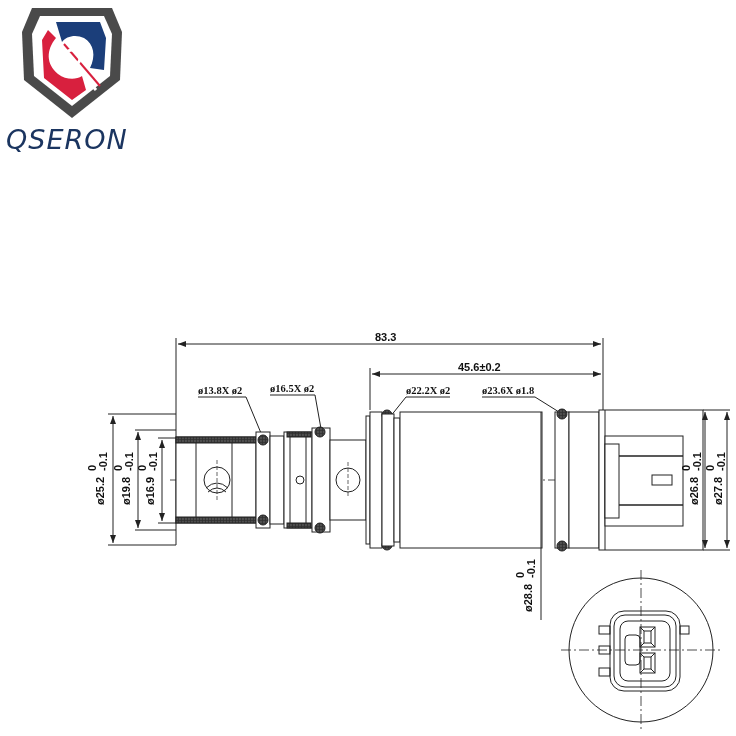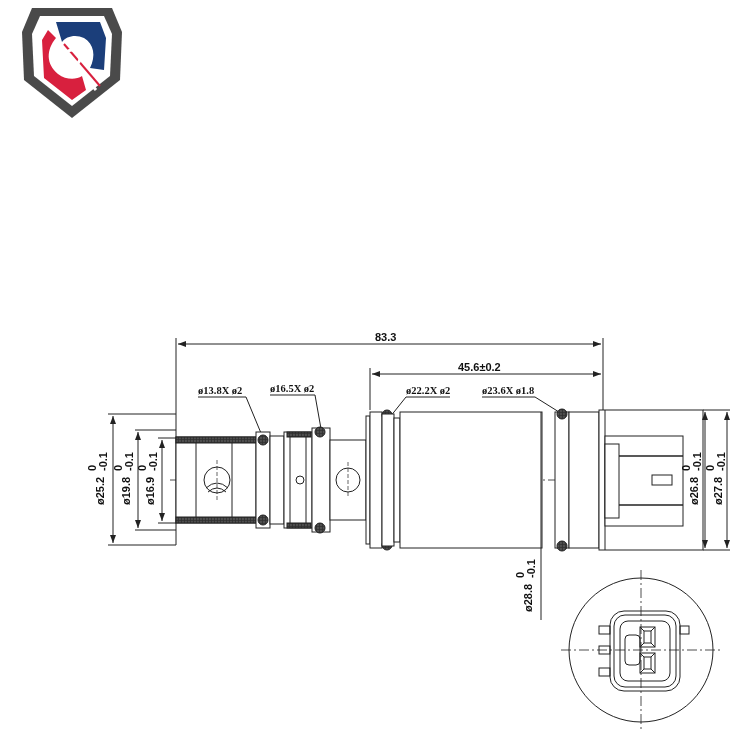--- a/index.html
+++ b/index.html
@@ -22,20 +22,21 @@
     <path d="M40 16 L104 16 L112 34 L110 76 L72 106 L34 76 L32 34 Z" fill="#ffffff"></path>
 
     <path d="M56 22 L100 22 L106 38 L104 70 L90 68 C96 56 94 44 84 38 C76 34 66 36 62 42 Z" fill="#1b3e7a"></path>
 
     <path d="M48 30 L56 38 C46 50 46 64 58 74 C66 80 76 80 82 76 L86 90 L72 100 L44 78 L42 40 Z" fill="#d8203e"></path>
 
     <path d="M60 46 L96 90" stroke="#ffffff" stroke-width="3"></path>
     <path d="M64 44 L100 86" stroke="#d8203e" stroke-width="2"></path>
     <circle cx="72" cy="58" r="8" fill="none" stroke="#ffffff" stroke-width="3"></circle>
   </svg>
+  <div class="brand">QSERON</div>
 </div>
 
 <svg class="drawing" width="736" height="736" viewBox="0 0 736 736" stroke="#222" fill="none" stroke-width="1">
   <defs>
     <pattern id="hatch" width="3" height="3" patternUnits="userSpaceOnUse">
       <rect width="3" height="3" fill="#fff"></rect>
       <circle cx="1.5" cy="1.5" r="0.9" fill="#333"></circle>
     </pattern>
     <marker id="arr" markerWidth="8" markerHeight="6" refX="8" refY="3" orient="auto-start-reverse">
       <path d="M0 0 L8 3 L0 6 Z" fill="#222" stroke="none"></path>

